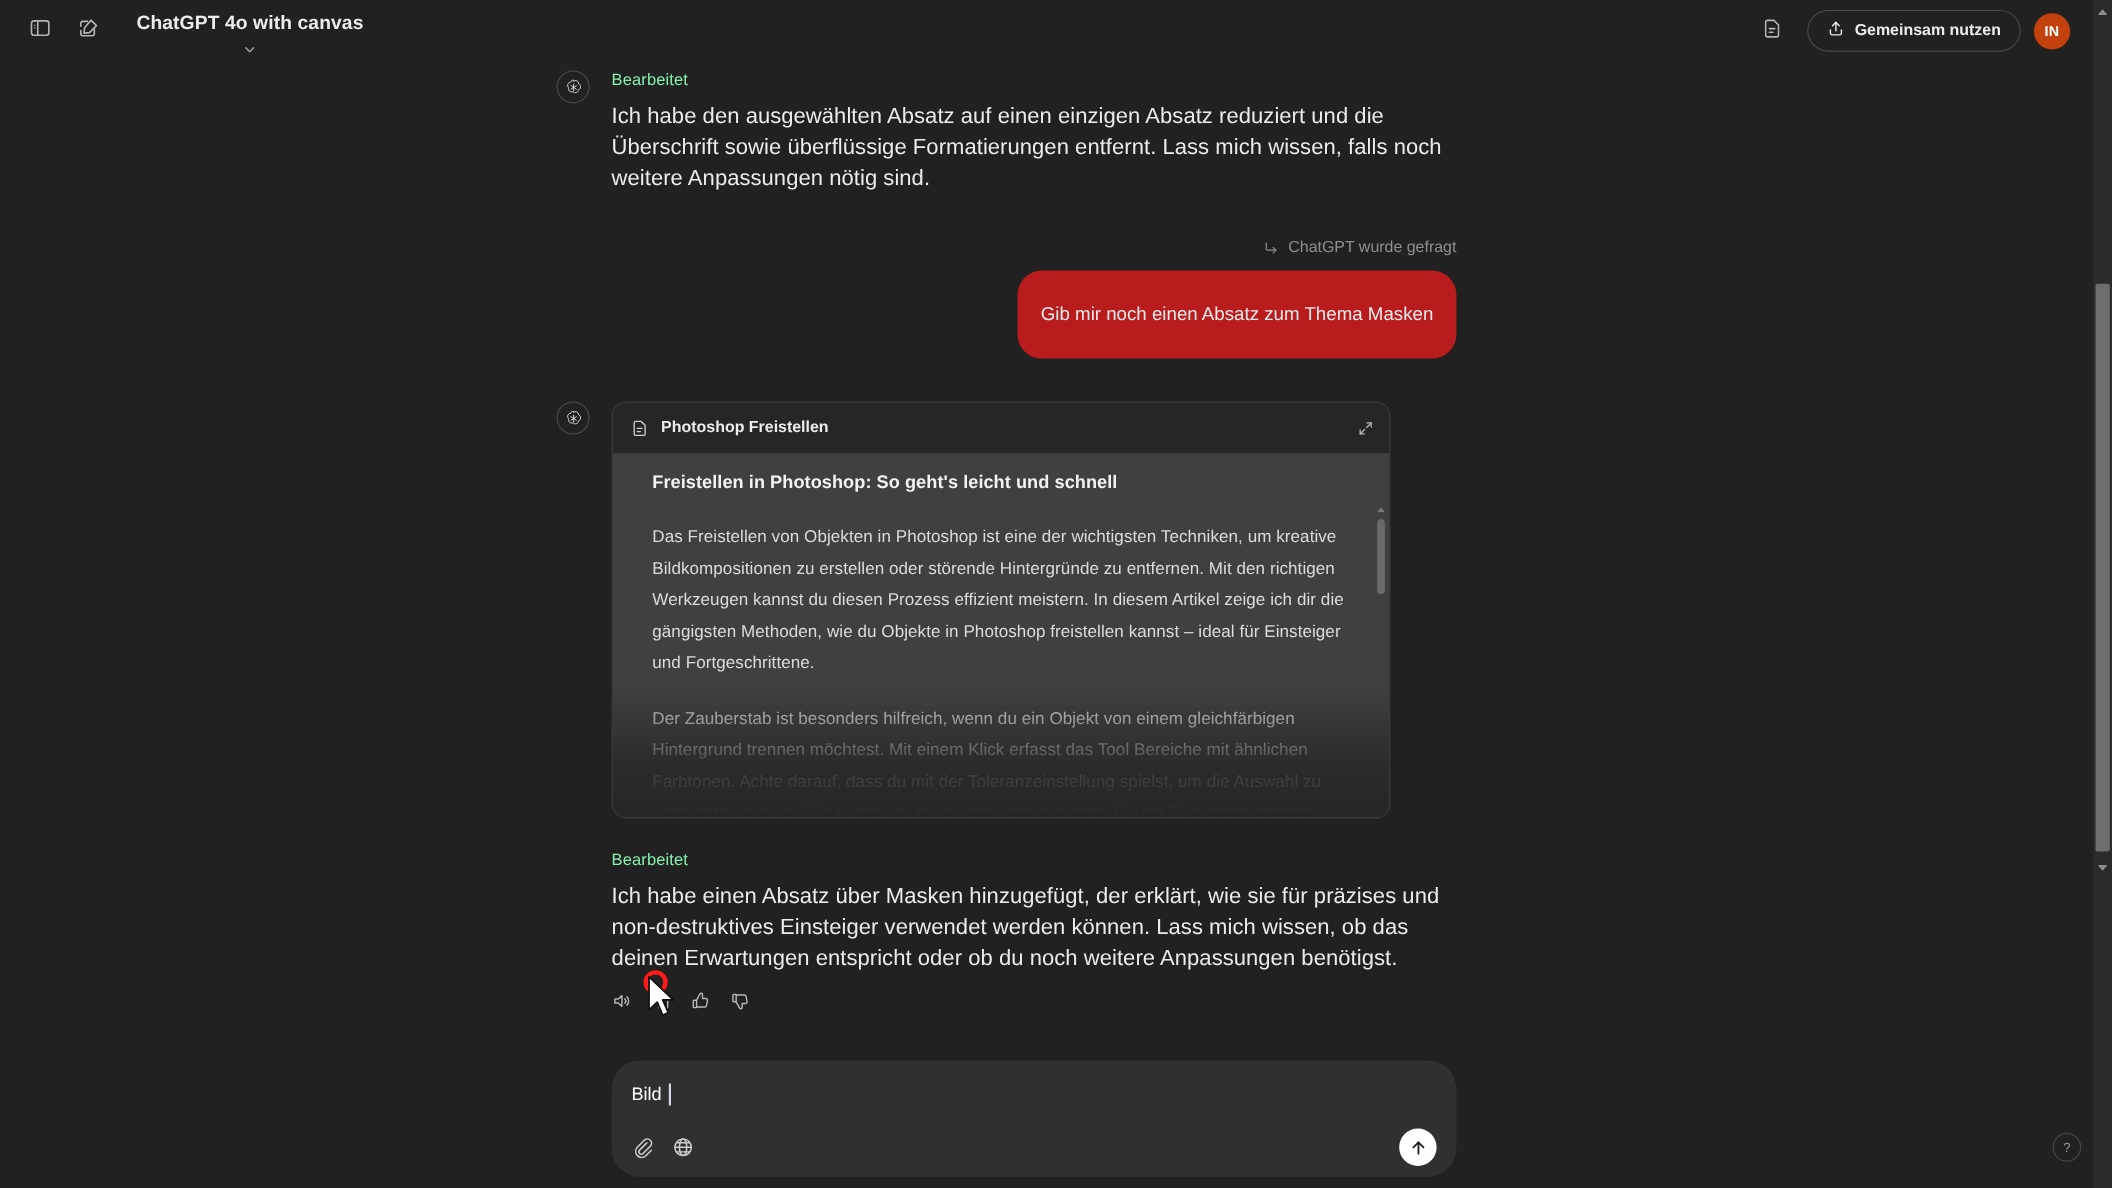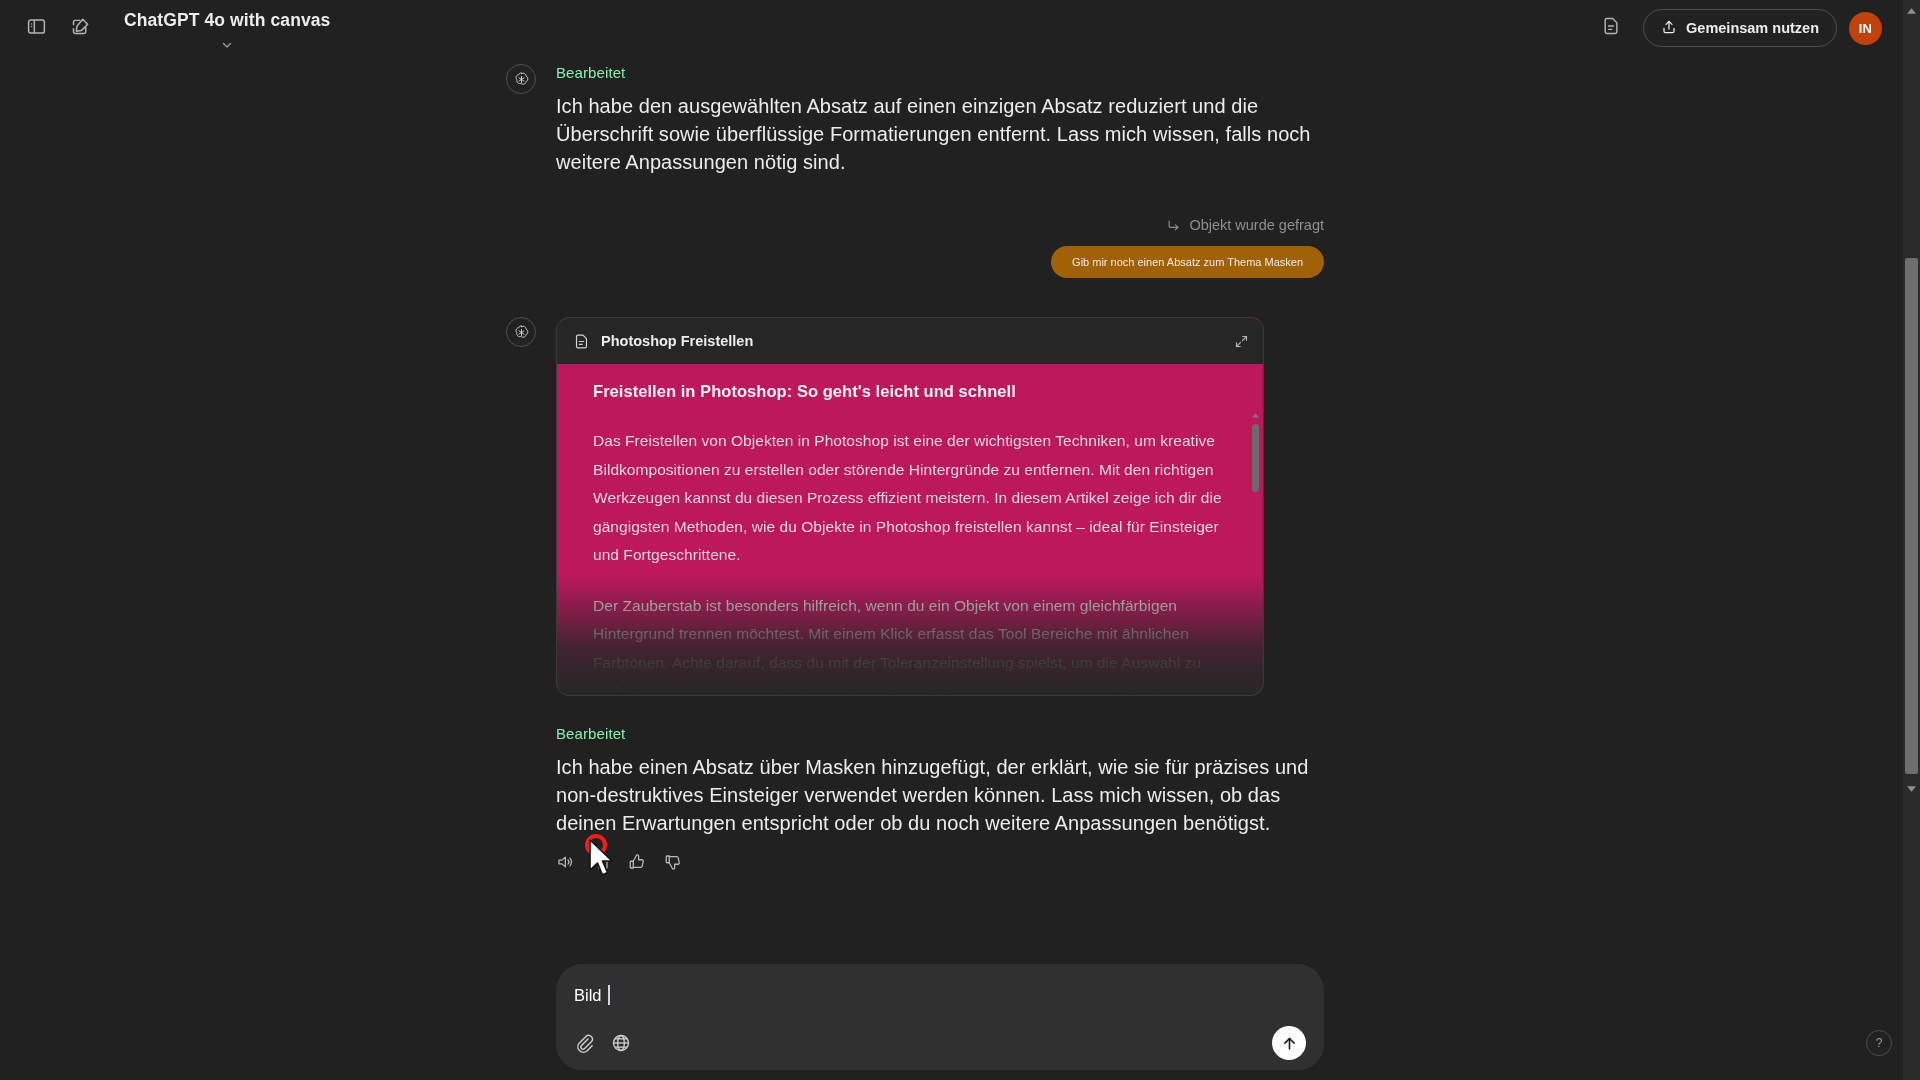--- a/index.html
+++ b/index.html
@@ -88,33 +88,33 @@
 
   
   .asked-row {
     display: flex; align-items: center; justify-content: flex-end;
     gap: 8px; color: #8f8f8f; font-size: 14.5px;
   }
   .arrow-ret { display: flex; color: #8f8f8f; }
 
   .user-row { display: flex; justify-content: flex-end; }
   .user-bubble {
-    background: #a16207; border-radius: 22px;
-    padding: 4px 21px;
-    font-size: 11px; color: #ececec; line-height: 24px;
+    background: #b91c1c; border-radius: 22px;
+    padding: 28px 21px;
+    font-size: 17px; color: #ececec; line-height: 24px;
     max-width: 640px;
   }
 
   
   .canvas-card {
     position: relative;
     width: 708px;
     border: 1px solid #3a3a3a;
     border-radius: 13px;
-    background: #be185d;
+    background: #404040;
     overflow: hidden;
   }
   .canvas-head {
     display: flex; align-items: center; gap: 11px;
     height: 46px; padding: 0 14px 0 16px;
     background: #262626;
   }
   .canvas-title {
     font-size: 14.5px; font-weight: 700; color: #ececec;
   }
@@ -302,21 +302,21 @@
         </div>
       </div>
 
       <div class="asked-row" style="margin-top:41px;">
         <span class="arrow-ret">
           <svg width="15" height="15" viewBox="0 0 24 24" fill="none" stroke="currentColor" stroke-width="1.8" stroke-linecap="round" stroke-linejoin="round">
             <path d="M5 5v8a2 2 0 0 0 2 2h12"></path>
             <polyline points="15 11 19 15 15 19"></polyline>
           </svg>
         </span>
-        <span>Objekt wurde gefragt</span>
+        <span>ChatGPT wurde gefragt</span>
       </div>
 
       <div class="user-row" style="margin-top:13px;">
         <div class="user-bubble">Gib mir noch einen Absatz zum Thema Masken</div>
       </div>
 
       <div class="msg-row" style="margin-top:39px;">
         <div class="gpt-avatar">
           <svg width="17" height="17" viewBox="0 0 24 24" fill="none" stroke="currentColor" stroke-width="1.15">
             <path d="M12 2.6c-1.9 0-3.3 1.1-3.8 2.6-1.6.1-3 1.1-3.6 2.6-.7 1.7-.2 3.5 1 4.6-.5 1.5-.1 3.2 1.1 4.3 1.3 1.2 3.1 1.4 4.6.7 1 1.2 2.7 1.7 4.3 1.1 1.6-.5 2.6-1.9 2.7-3.6 1.5-.5 2.6-1.9 2.6-3.8 0-1.8-1-3.2-2.5-3.8.1-1.6-.8-3.1-2.3-3.8-1.4-.6-3-.3-4.1.7z"></path>

